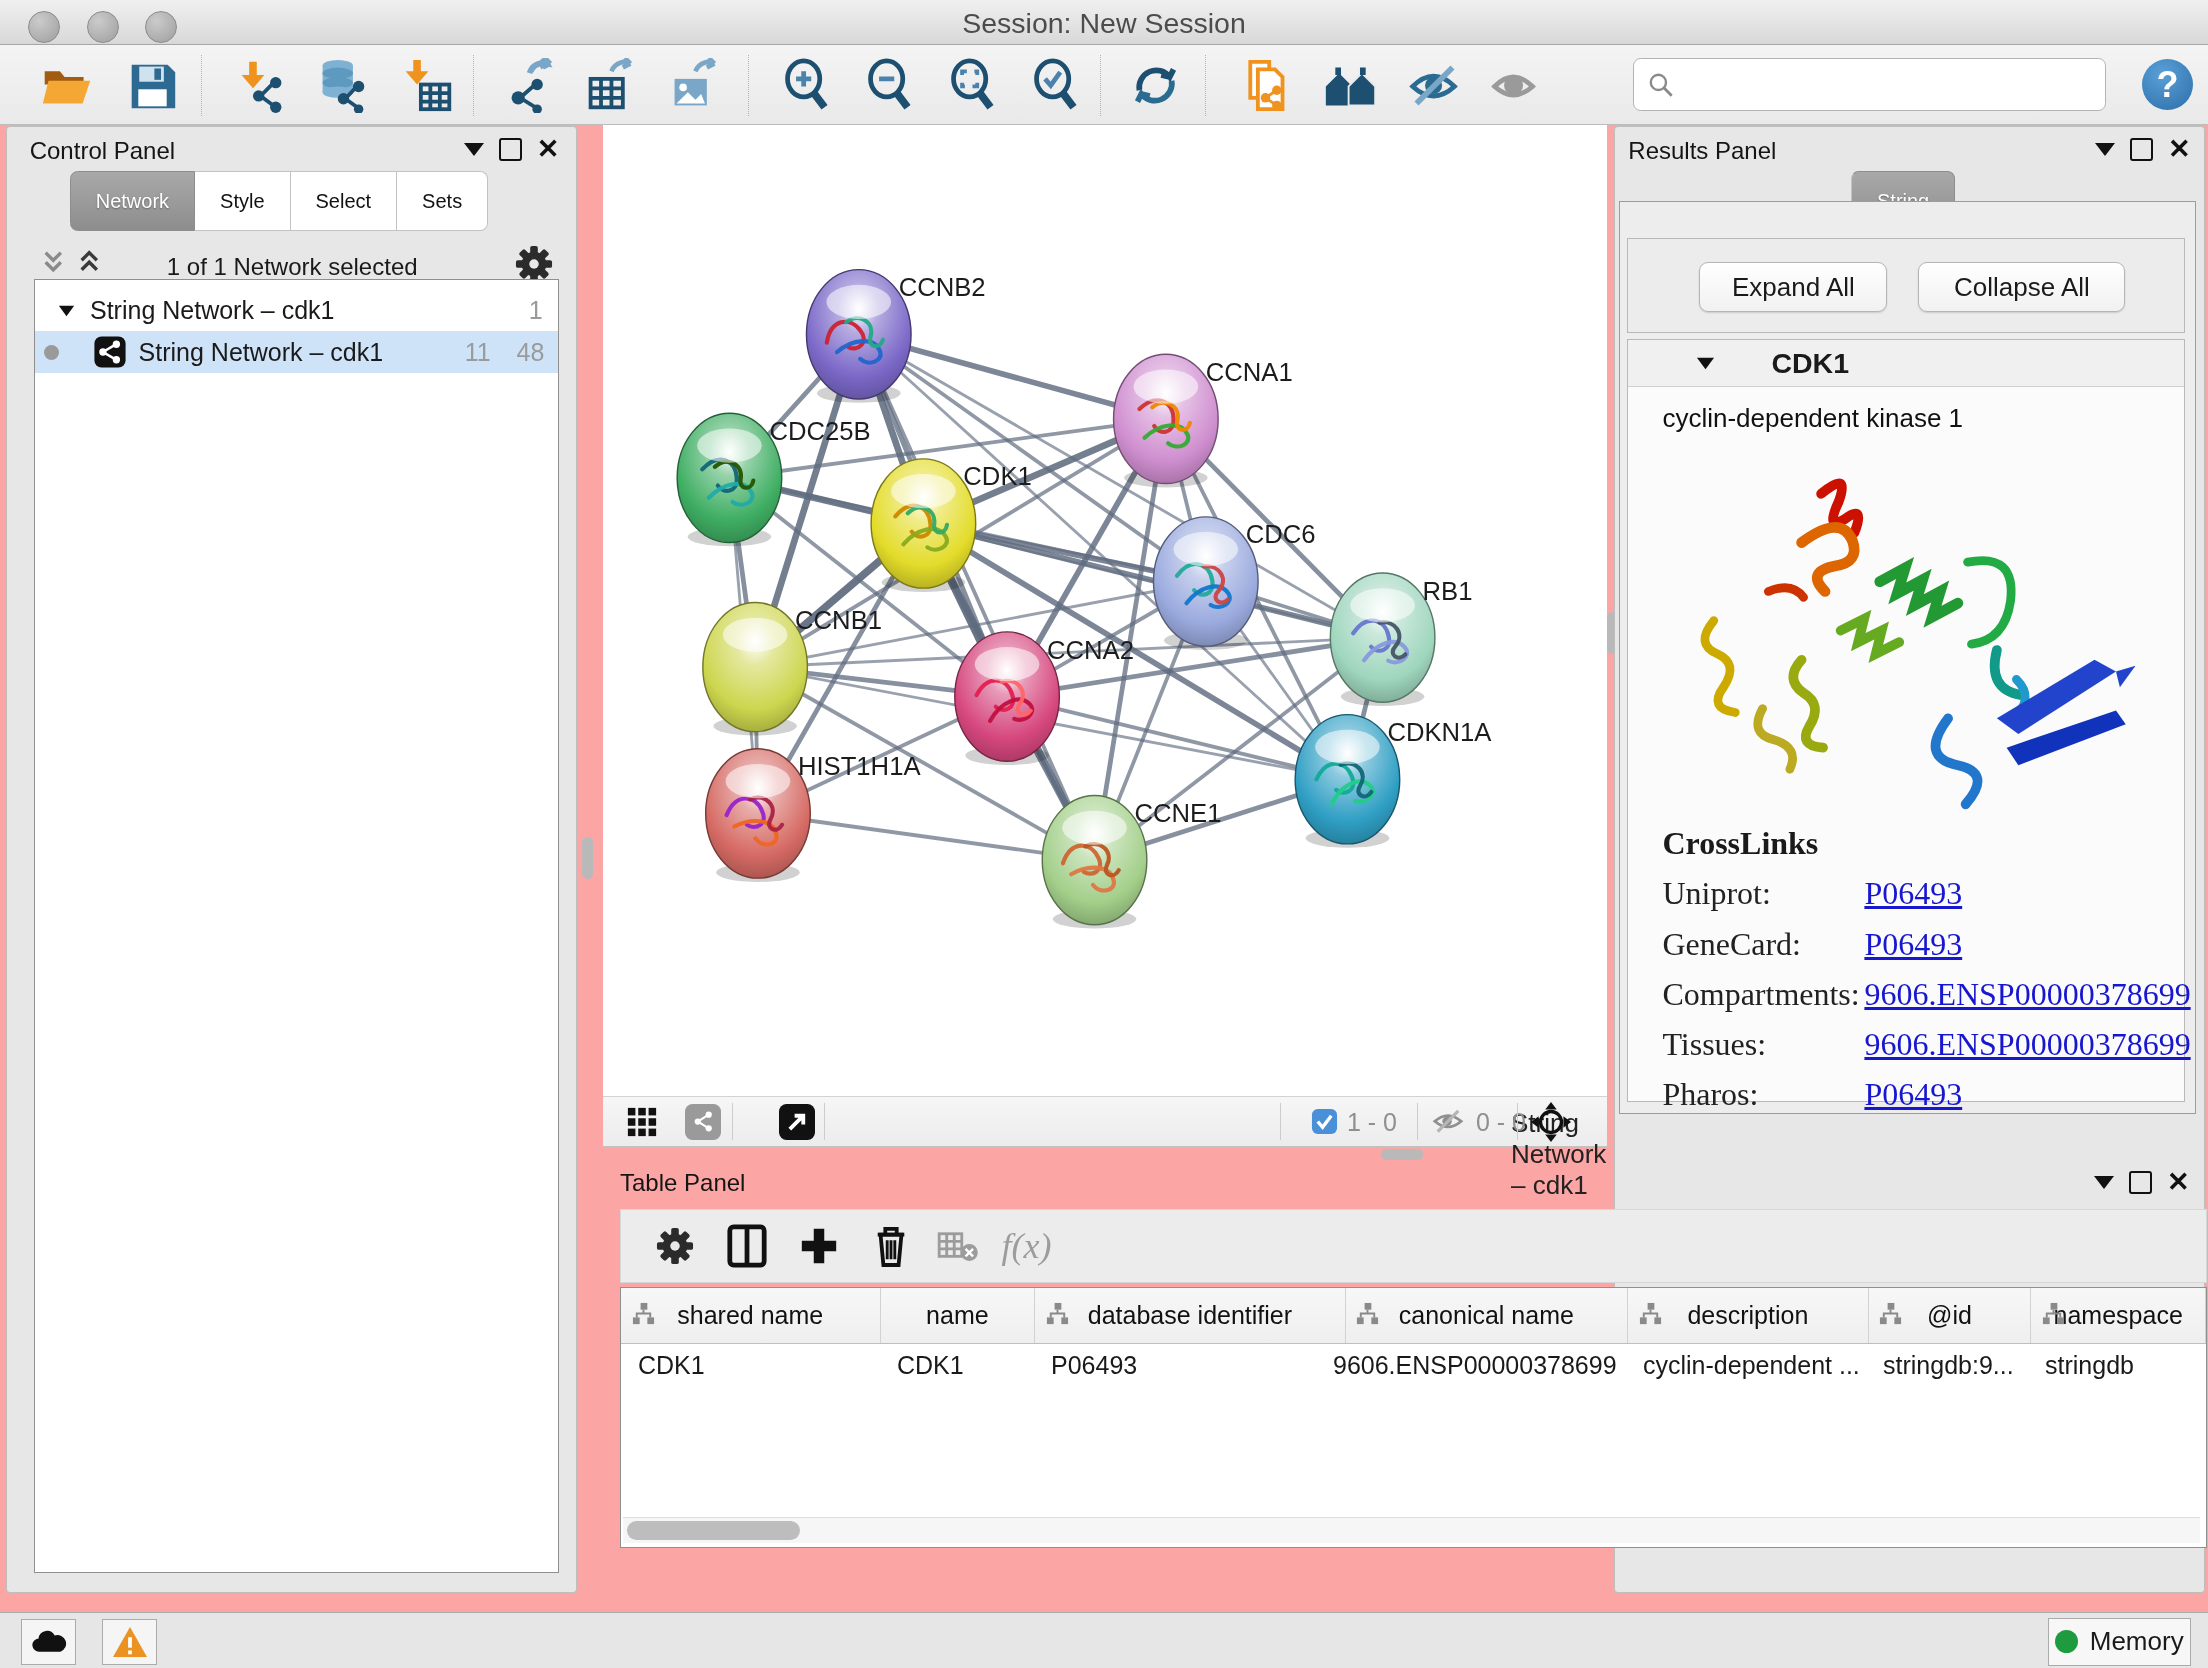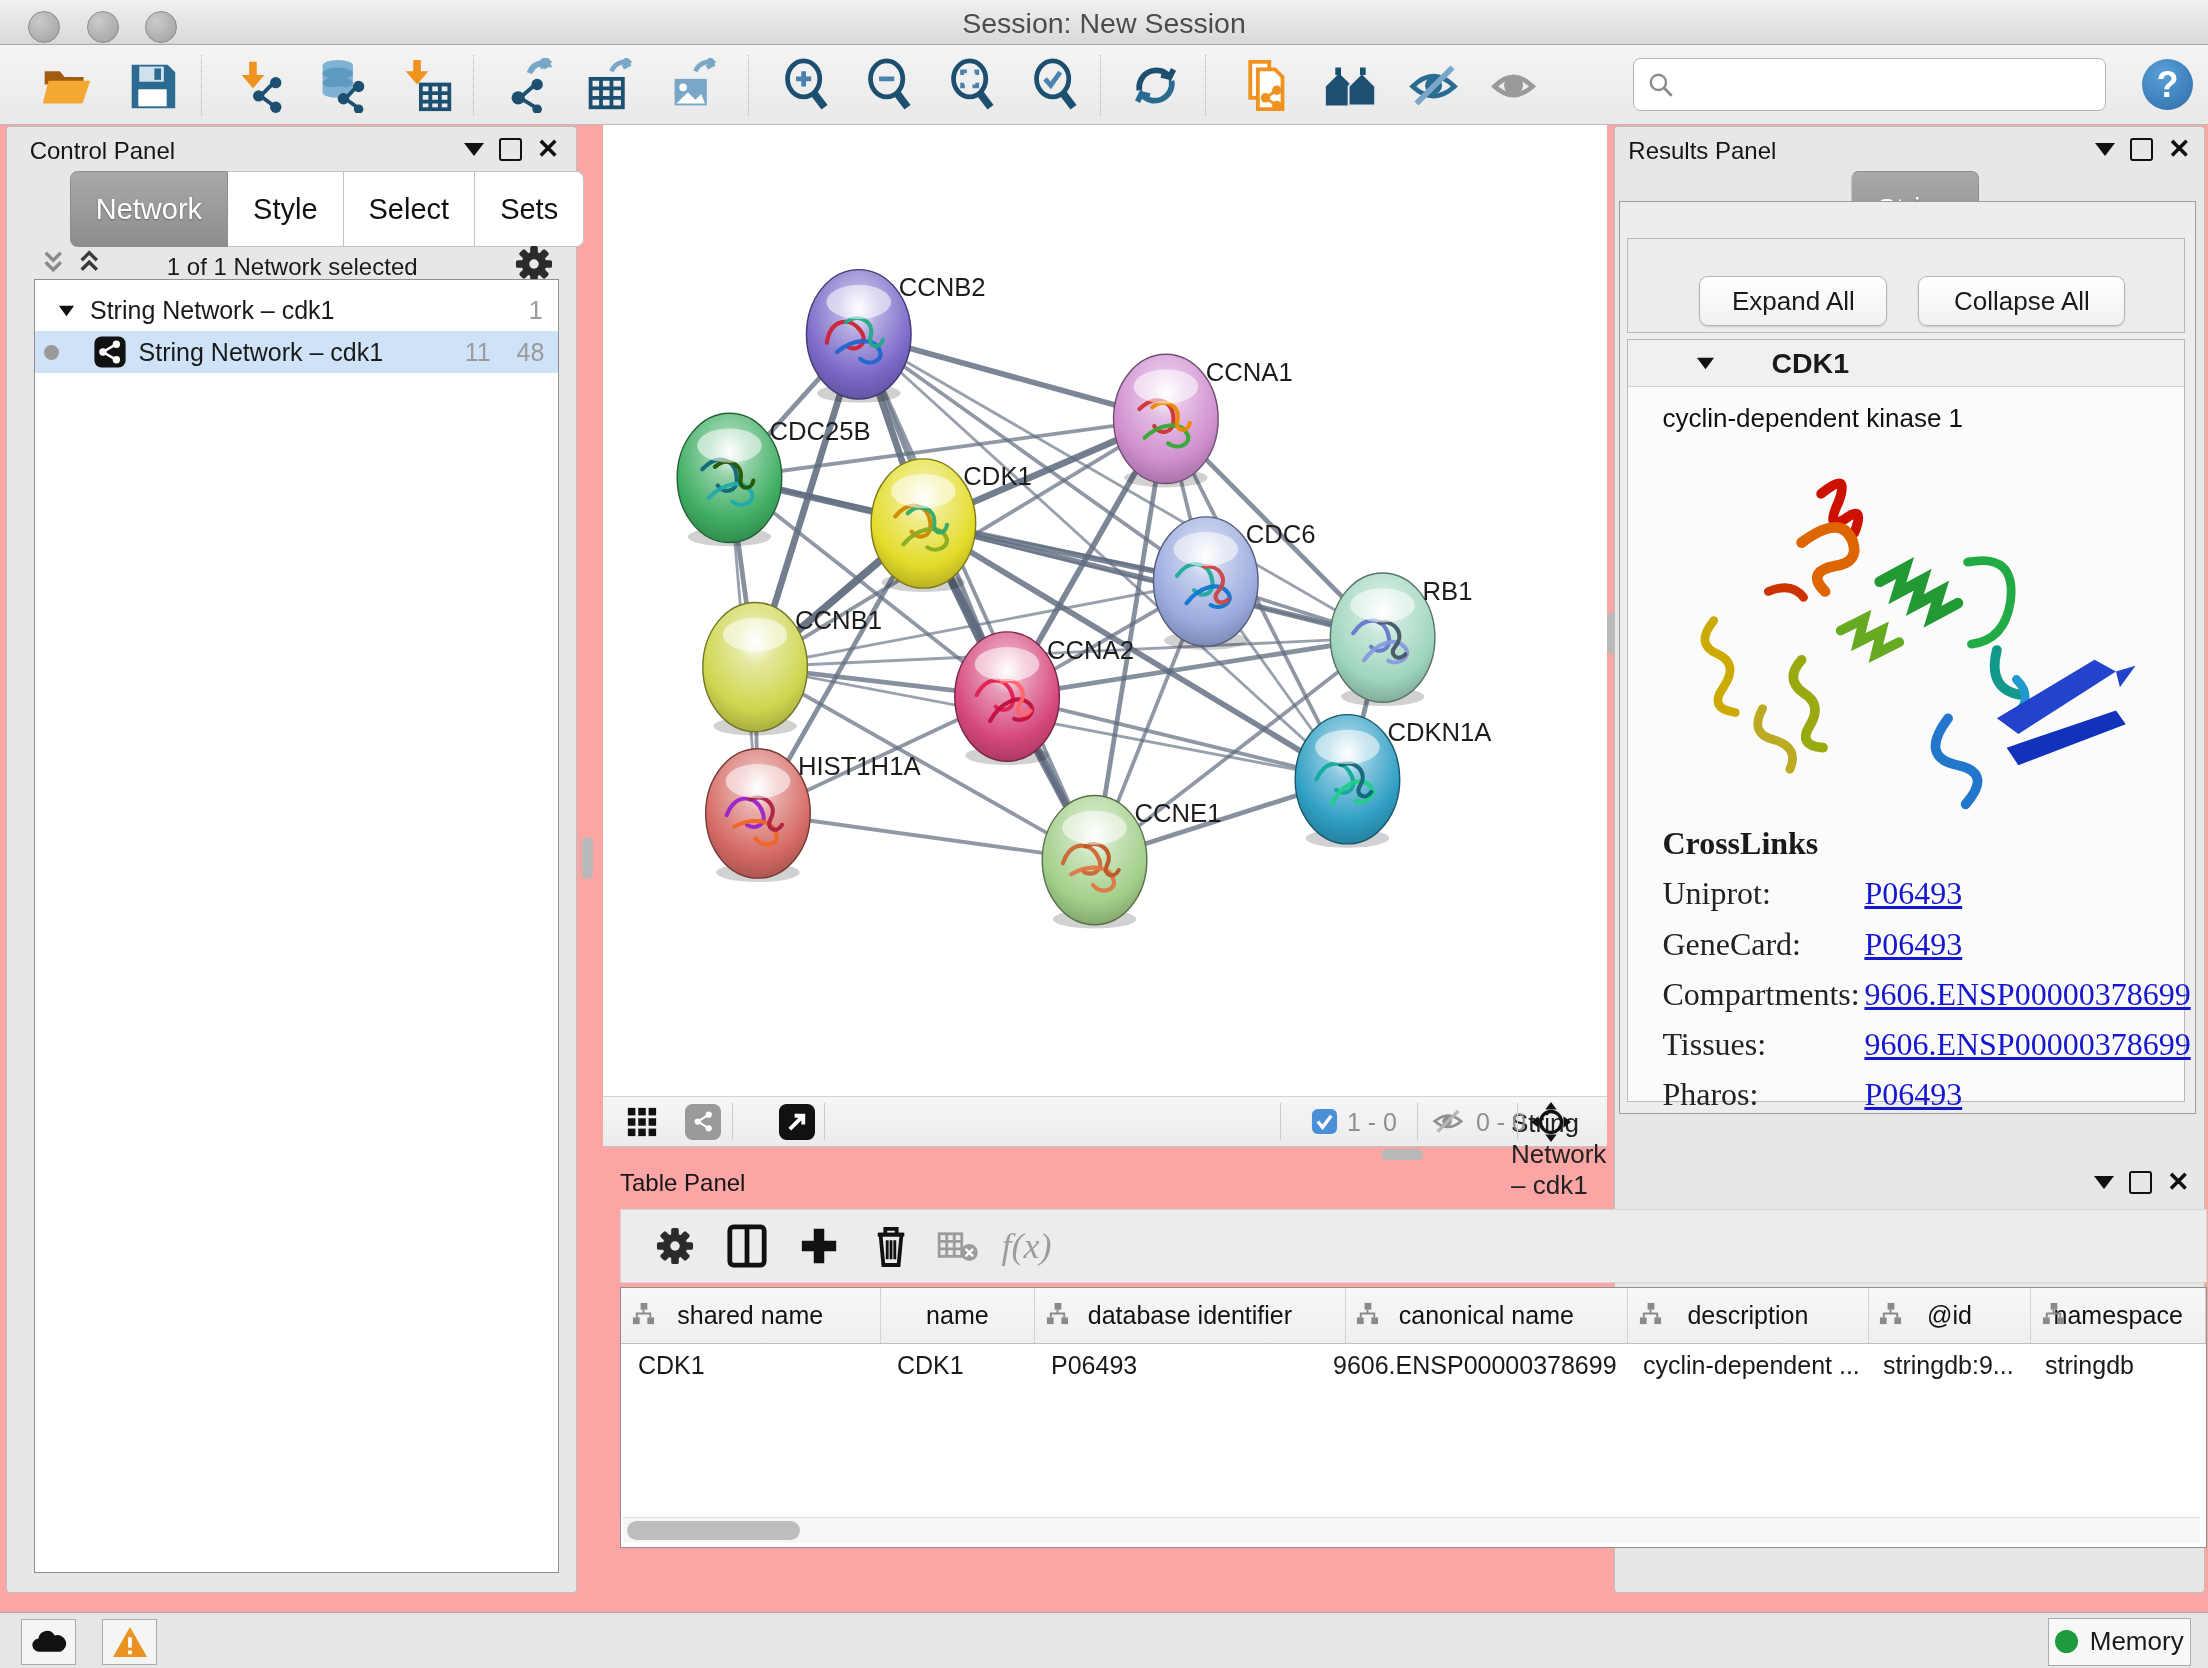--- a/index.html
+++ b/index.html
@@ -25,22 +25,22 @@
     background:radial-gradient(circle at 40% 30%,#5aa0d8,#2d6da8);color:#fff;font-size:36px;font-weight:bold;
     display:flex;align-items:center;justify-content:center;}
   
   .panel-title{font-size:24px;color:#151515;}
   .win-ctrl{position:absolute;top:0;display:flex;gap:15px;align-items:center;}
   .wc-caret{width:0;height:0;border-left:10.5px solid transparent;border-right:10.5px solid transparent;border-top:13.3px solid #111;}
   .wc-box{width:19px;height:19px;border:2.9px solid #111;border-radius:2.9px;}
   .wc-x{font-size:27px;font-weight:bold;color:#111;line-height:19px;}
   
   .seg{position:absolute;display:flex;}
-  .seg .tab{height:42px;display:flex;align-items:center;justify-content:center;font-size:29px;
-    background:#fff;border:1px solid #c3c3c3;border-left:none;padding:16px 25px;color:#111;}
+  .seg .tab{height:42px;display:flex;align-items:center;justify-content:center;font-size:20px;
+    background:#fff;border:1px solid #c3c3c3;border-left:none;padding:8px 25px;color:#111;}
   .seg .tab:first-child{border-left:1px solid #c3c3c3;border-radius:7.6px 0 0 7.6px;}
   .seg .tab:last-child{border-radius:0 7.6px 7.6px 0;}
   .seg .tab.active{background:linear-gradient(#a9a9a9,#8d8d8d);color:#fff;border-color:#8d8d8d;text-shadow:0 1px 1.9px rgba(0,0,0,.35);}
   .seg .tab.single{border-radius:7.6px;border-left:1px solid #c3c3c3;}
   
   #control-panel{left:5.7px;top:126px;width:569px;height:1465px;background:#e7e7e7;
     border:1px solid #bdbdbd;border-radius:3.8px;}
   #cp-listbox{position:absolute;left:27px;top:152px;width:523px;height:1292px;background:#fff;border:1.9px solid #8f8f8f;}
   .cp-row{position:absolute;left:0;width:100%;height:42px;display:flex;align-items:center;font-size:25px;}
   .cp-count{color:#9a9a9a;}
@@ -52,21 +52,21 @@
   .blk-btn{position:absolute;top:6.7px;width:36px;height:36px;border-radius:7.6px;background:#111;
     display:flex;align-items:center;justify-content:center;}
   .gray-btn{background:#9a9a9a;}
   #nav-title{position:absolute;left:908px;top:10.5px;font-size:26px;color:#222;}
   .nav-num{position:absolute;top:10.5px;font-size:25px;color:#8f8f8f;}
   
   #results-panel{left:1614px;top:126px;width:589px;height:1465px;background:#e7e7e7;
     border:1px solid #bdbdbd;border-radius:3.8px;}
   #rp-outer{position:absolute;left:3.8px;top:74px;width:575px;height:911px;border:1.9px solid #9c9c9c;background:#ededed;}
   #rp-box1{position:absolute;left:7.6px;top:36px;width:556px;height:93px;border:1px solid #b9b9b9;background:#ececec;}
-  .rp-btn{position:absolute;top:37px;height:48px;border:1px solid #b5b5b5;border-radius:9px;
+  .rp-btn{position:absolute;top:23px;height:48px;border:1px solid #b5b5b5;border-radius:9px;
     background:linear-gradient(#ffffff,#f1f1f1);font-size:26px;display:flex;align-items:center;justify-content:center;
     box-shadow:0 1px 1.9px rgba(0,0,0,.15);}
   #rp-box2{position:absolute;left:7.6px;top:137px;width:556px;height:761px;border:1px solid #b9b9b9;background:#fbfbfb;}
   #rp-gene-row{position:absolute;left:0;top:0;width:100%;height:46px;background:#f0f0f0;border-bottom:1px solid #cfcfcf;
     display:flex;align-items:center;}
   #rp-desc{position:absolute;left:34px;top:63px;font-size:26px;color:#111;}
   #crosslinks{position:absolute;left:34px;top:485px;font-family:"Liberation Serif",serif;font-size:32px;}
   #crosslinks .clrow{display:flex;margin-top:13.3px;gap:21px;}
   #crosslinks .cl-label{width:181px;color:#222;}
   #crosslinks a{color:#1717cf;text-decoration:underline;}

